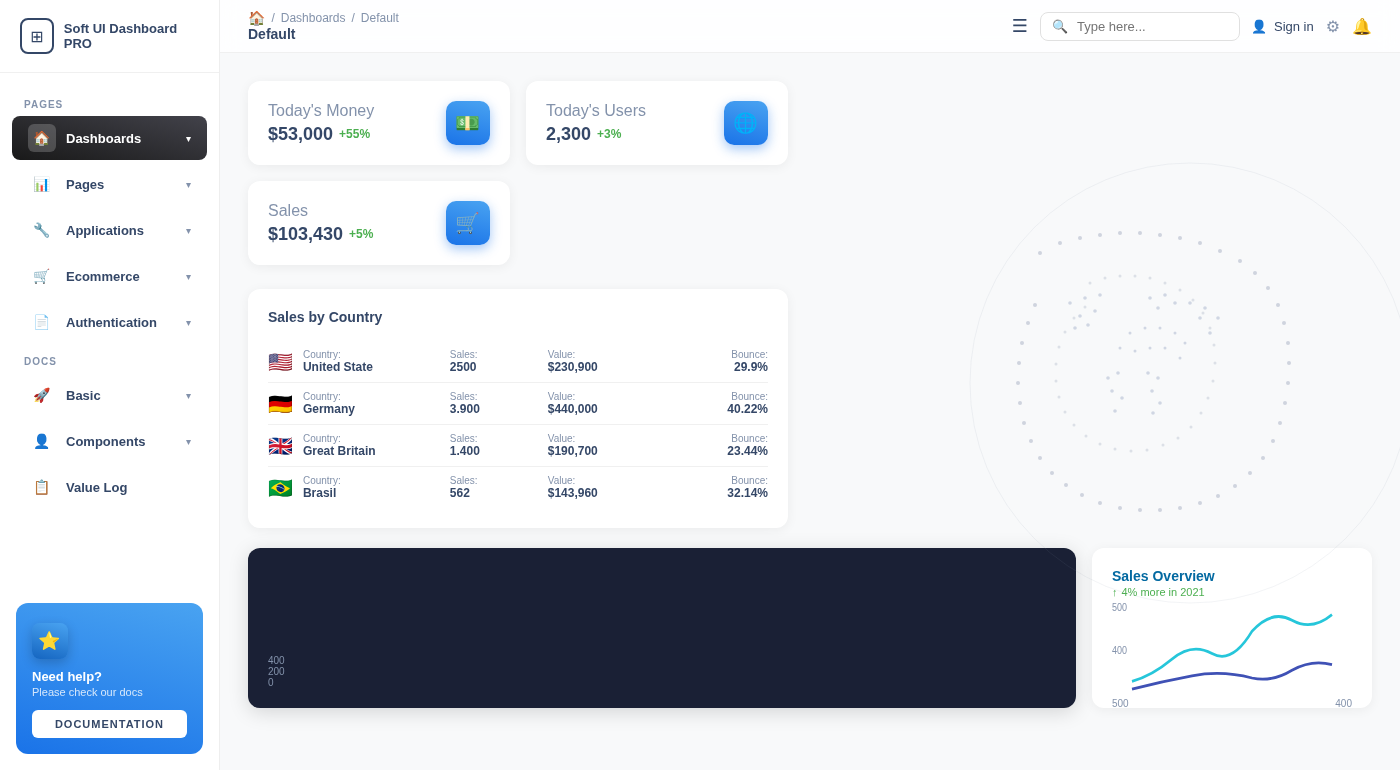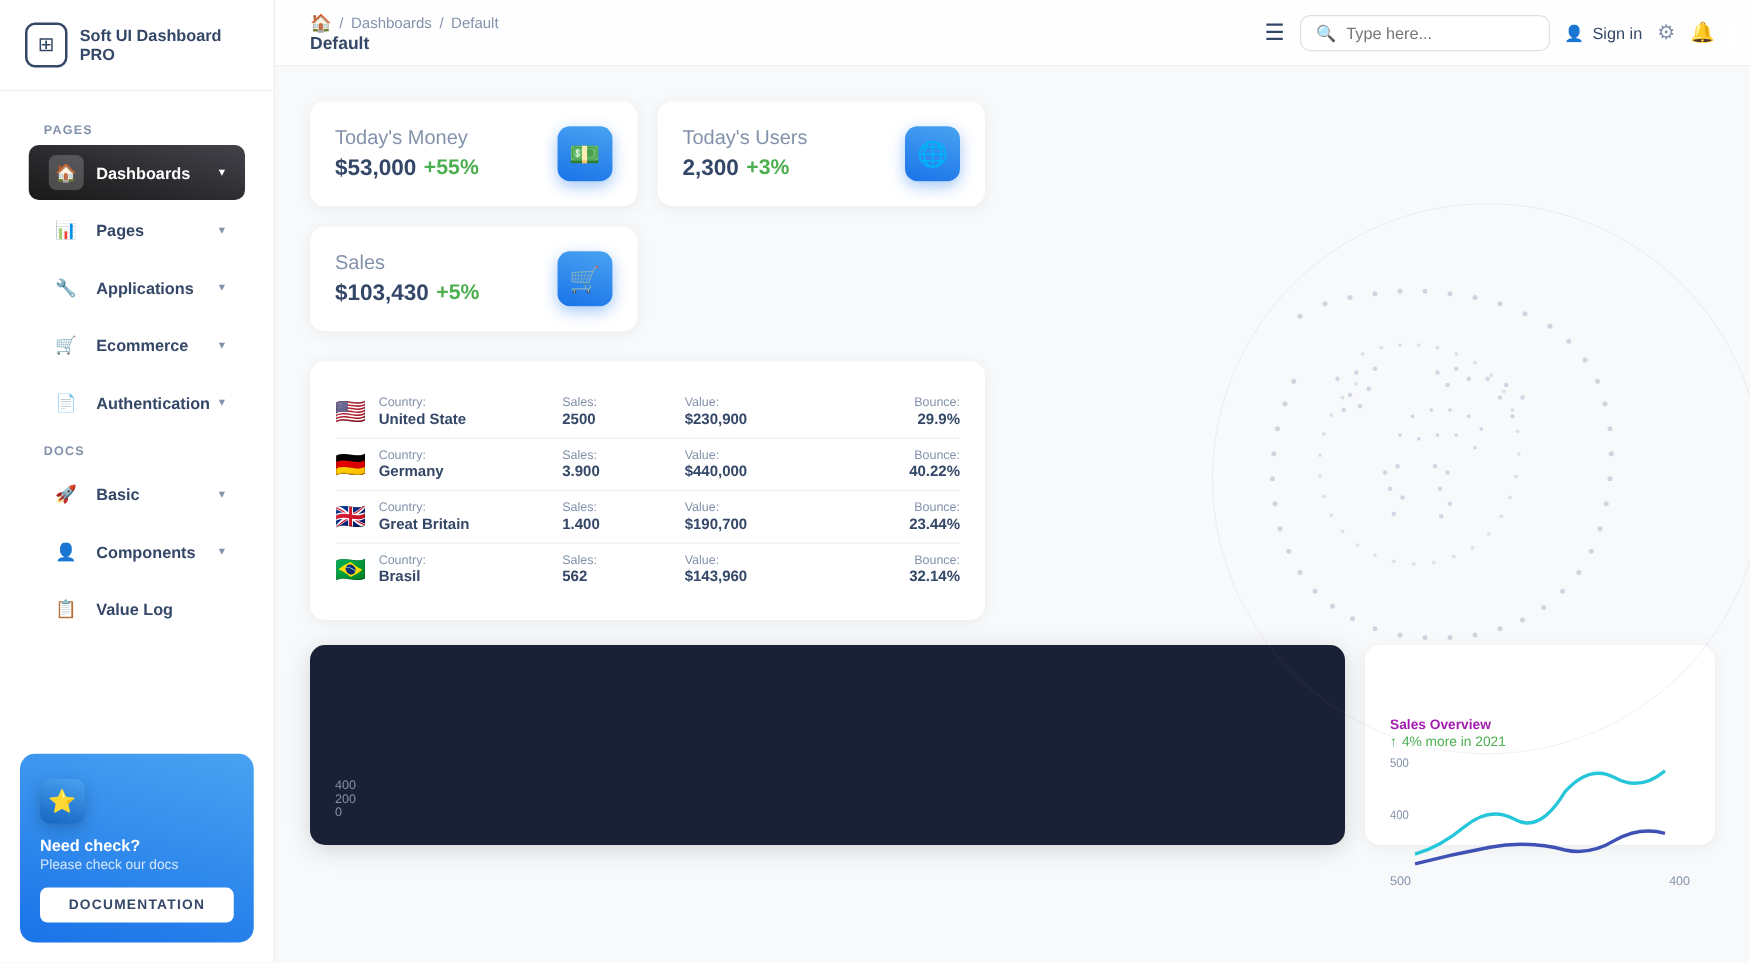--- a/index.html
+++ b/index.html
@@ -25,21 +25,21 @@
     }
     .logo-icon {
       width: 36px; height: 36px;
       border: 2px solid #344767;
       border-radius: 8px;
       display: flex; align-items: center; justify-content: center;
       font-size: 16px; color: #344767;
     }
     .logo-text { font-size: 13px; font-weight: 700; color: #344767; }
 
-    .sidebar-nav { flex: 1; padding: 16px 15px; overflow-y: auto; }
+    .sidebar-nav { flex: 1; padding: 16px 4px; overflow-y: auto; }
     .nav-section-label {
       font-size: 10px; font-weight: 700; color: #8392ab;
       letter-spacing: 1px; padding: 10px 20px 4px;
     }
     .nav-item {
       display: flex; align-items: center; justify-content: space-between;
       padding: 8px 16px; cursor: pointer; border-radius: 8px; margin: 2px 8px;
       transition: background 0.2s;
     }
     .nav-item.active {
@@ -131,21 +131,21 @@
     }
     .stat-card {
       background: #fff; border-radius: 12px;
       padding: 20px; display: flex;
       align-items: center; justify-content: space-between;
       box-shadow: 0 2px 12px rgba(0,0,0,0.06);
     }
     .stat-info {}
     .stat-label { font-size: 16px; color: #8392ab; font-weight: 500; margin-bottom: 4px; }
     .stat-value { font-size: 18px; font-weight: 700; color: #344767; display: flex; align-items: center; gap: 6px; }
-    .stat-change-pos { font-size: 17px; color: #4caf50; font-weight: 600; }
+    .stat-change-pos { font-size: 12px; color: #4caf50; font-weight: 600; }
     .stat-change-neg { font-size: 12px; color: #f44336; font-weight: 600; }
     .stat-icon-box {
       width: 44px; height: 44px; border-radius: 10px;
       background: linear-gradient(195deg, #49a3f1, #1A73E8);
       display: flex; align-items: center; justify-content: center;
       color: #fff; font-size: 20px;
       box-shadow: 0 4px 12px rgba(26,115,232,0.4);
     }
 
     
@@ -187,21 +187,21 @@
     .bar-y-labels { display: flex; flex-direction: column; justify-content: space-between; margin-right: 8px; font-size: 10px; color: #8392ab; }
     .bar-container { flex: 1; display: flex; align-items: flex-end; gap: 4px; }
 
     .sales-overview-card {
       width: 280px; min-width: 280px;
       background: #fff; border-radius: 12px;
       padding: 20px;
       box-shadow: 0 2px 12px rgba(0,0,0,0.06);
       height: 160px;
     }
-    .overview-title { font-size: 11px; font-weight: 700; color: #a21caf; margin-bottom: 2px; margin-top: 38px; }
+    .overview-title { font-size: 14px; font-weight: 700; color: #0369a1; margin-bottom: 2px; }
     .overview-sub { font-size: 11px; color: #4caf50; display: flex; align-items: center; gap: 4px; }
     .overview-chart { height: 100px; position: relative; }
   </style>
 </head>
 <body>
 
 <div class="sidebar">
   <div class="sidebar-logo">
     <div class="logo-icon">⊞</div>
     <span class="logo-text">Soft UI Dashboard PRO</span>
@@ -272,21 +272,21 @@
     <div class="nav-item">
       <div class="nav-item-left">
         <div class="nav-icon">📋</div>
         <span class="nav-label">Value Log</span>
       </div>
     </div>
   </div>
 
   <div class="sidebar-help">
     <div class="help-star">⭐</div>
-    <div class="help-title">Need check?</div>
+    <div class="help-title">Need help?</div>
     <div class="help-sub">Please check our docs</div>
     <button class="help-btn">DOCUMENTATION</button>
   </div>
 </div>
 
 <div class="main">
 
   <div class="topbar">
     <div class="breadcrumb-wrap">
       <div class="breadcrumb">
@@ -486,20 +486,21 @@
           <div class="stat-value">
             <span>$103,430</span>
             <span class="stat-change-pos">+5%</span>
           </div>
         </div>
         <div class="stat-icon-box">🛒</div>
       </div>
     </div>
 
     <div class="sales-country-section">
+      <div class="section-title">Sales by Country</div>
 
       <div class="country-row">
         <span style="font-size:20px;margin-right:10px;">🇺🇸</span>
         <div class="col-country">
           <div class="col-label">Country:</div>
           <div class="col-value">United State</div>
         </div>
         <div class="col-sales">
           <div class="col-label">Sales:</div>
           <div class="col-value">2500</div>

